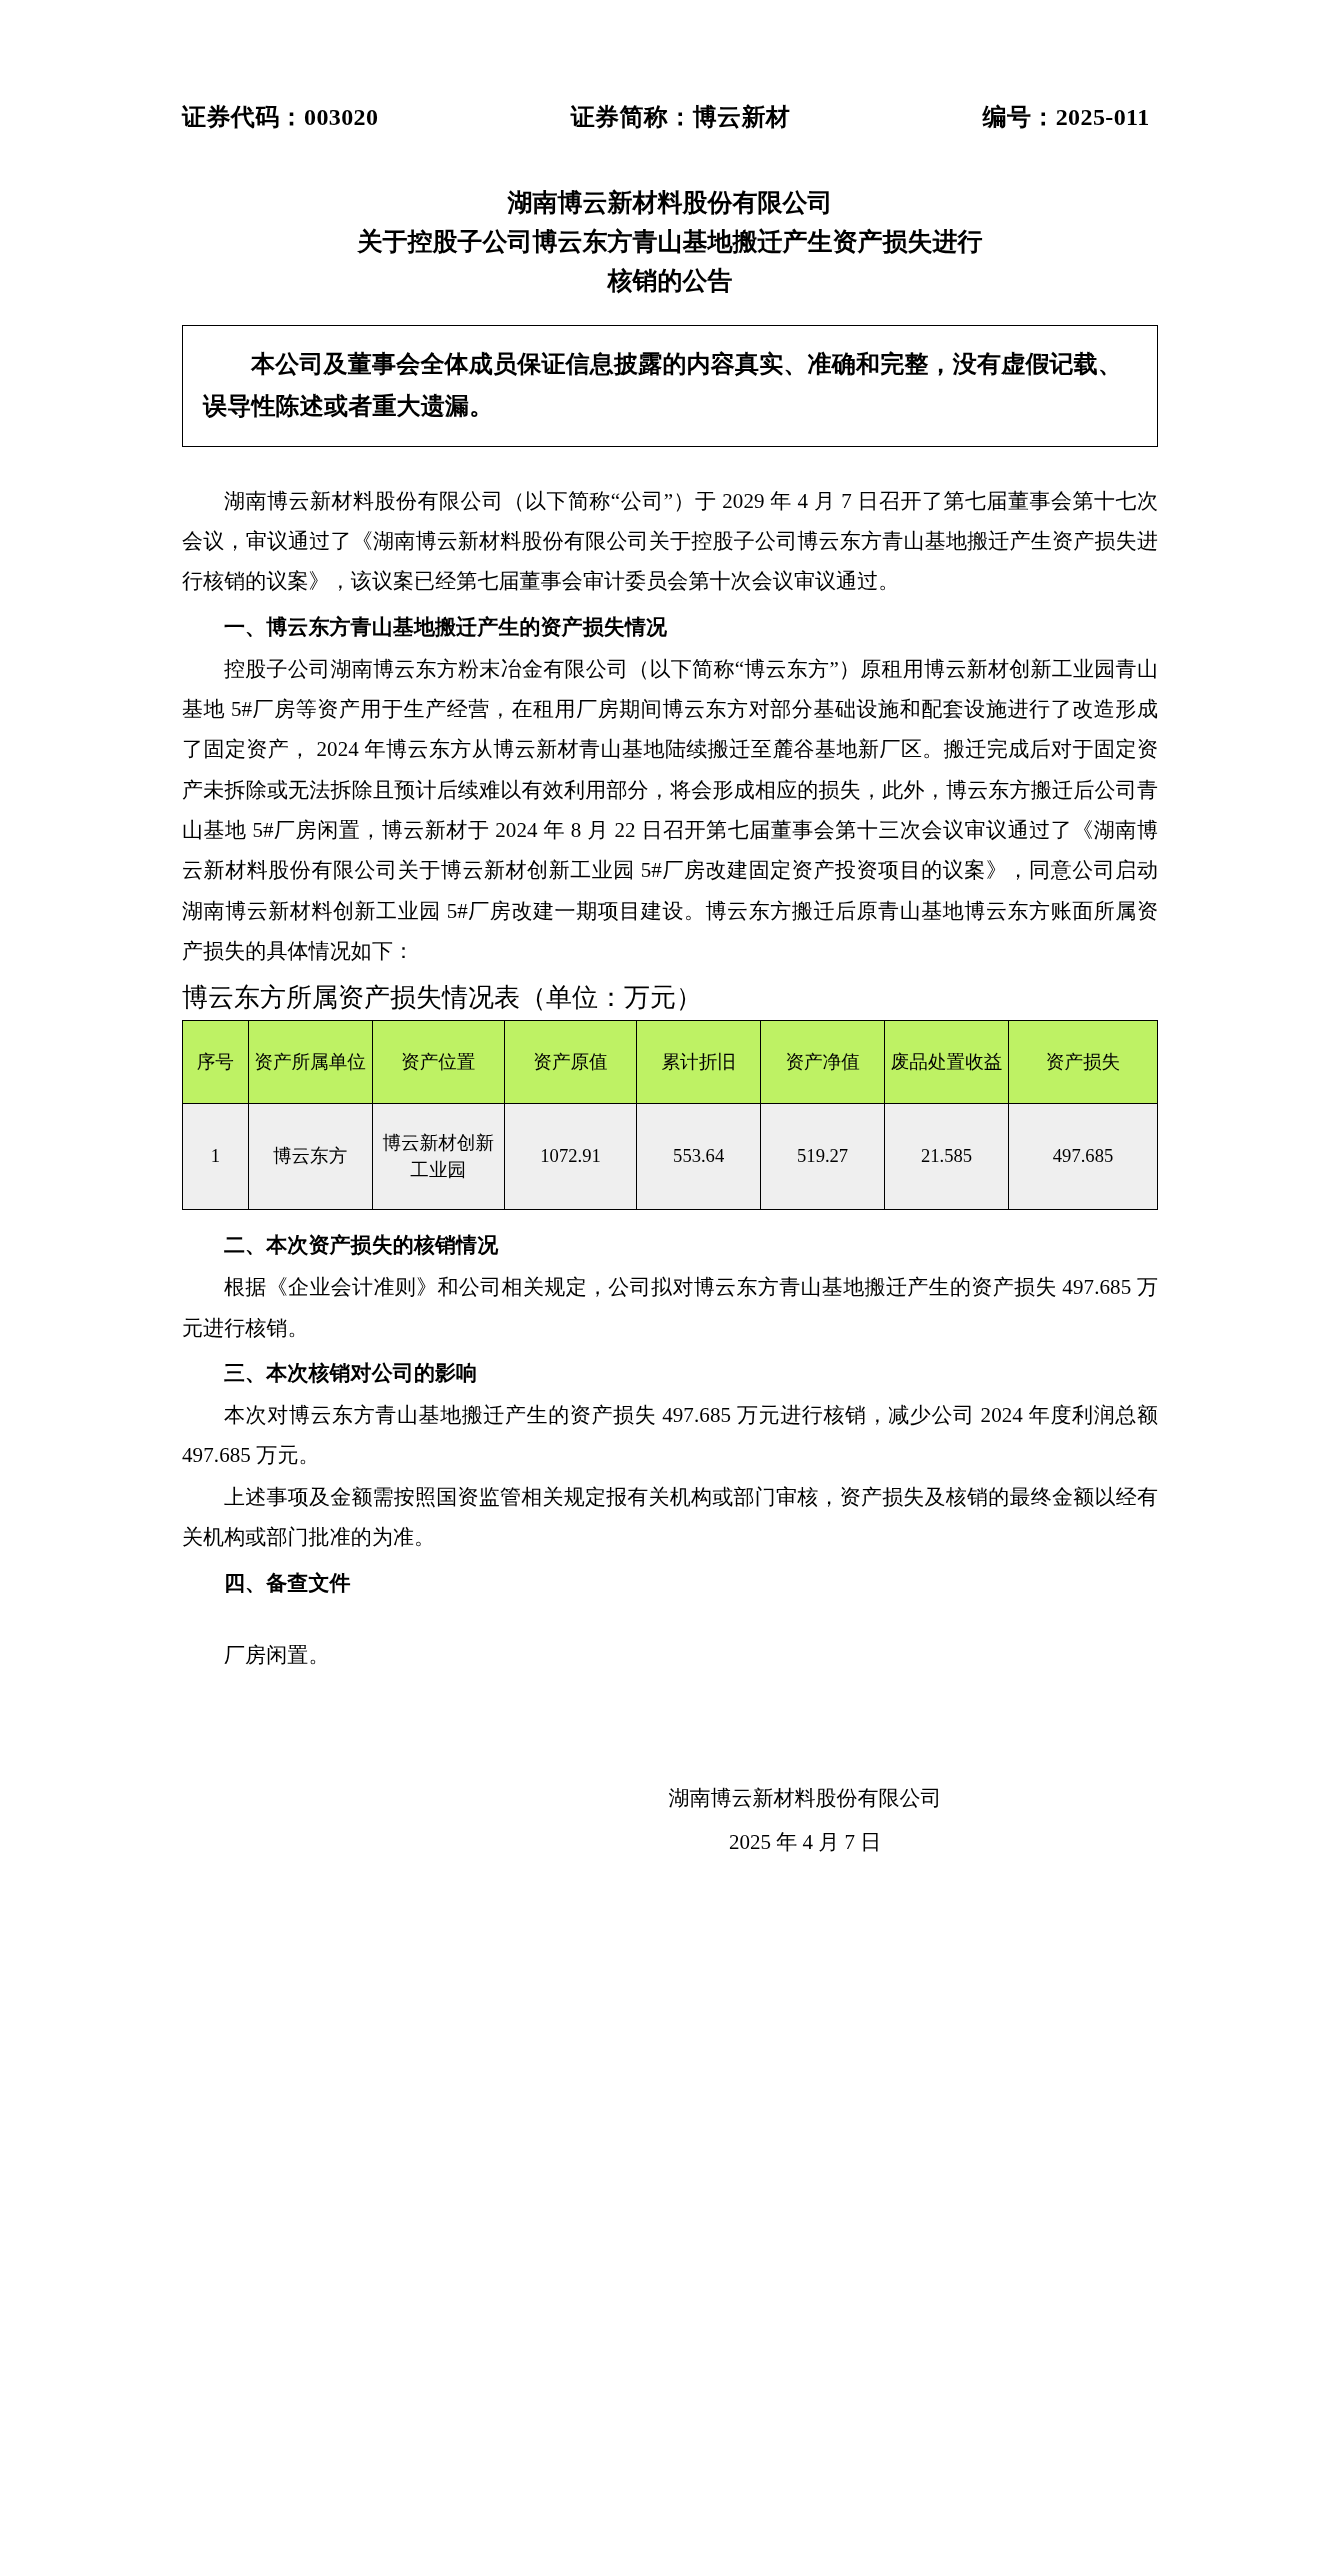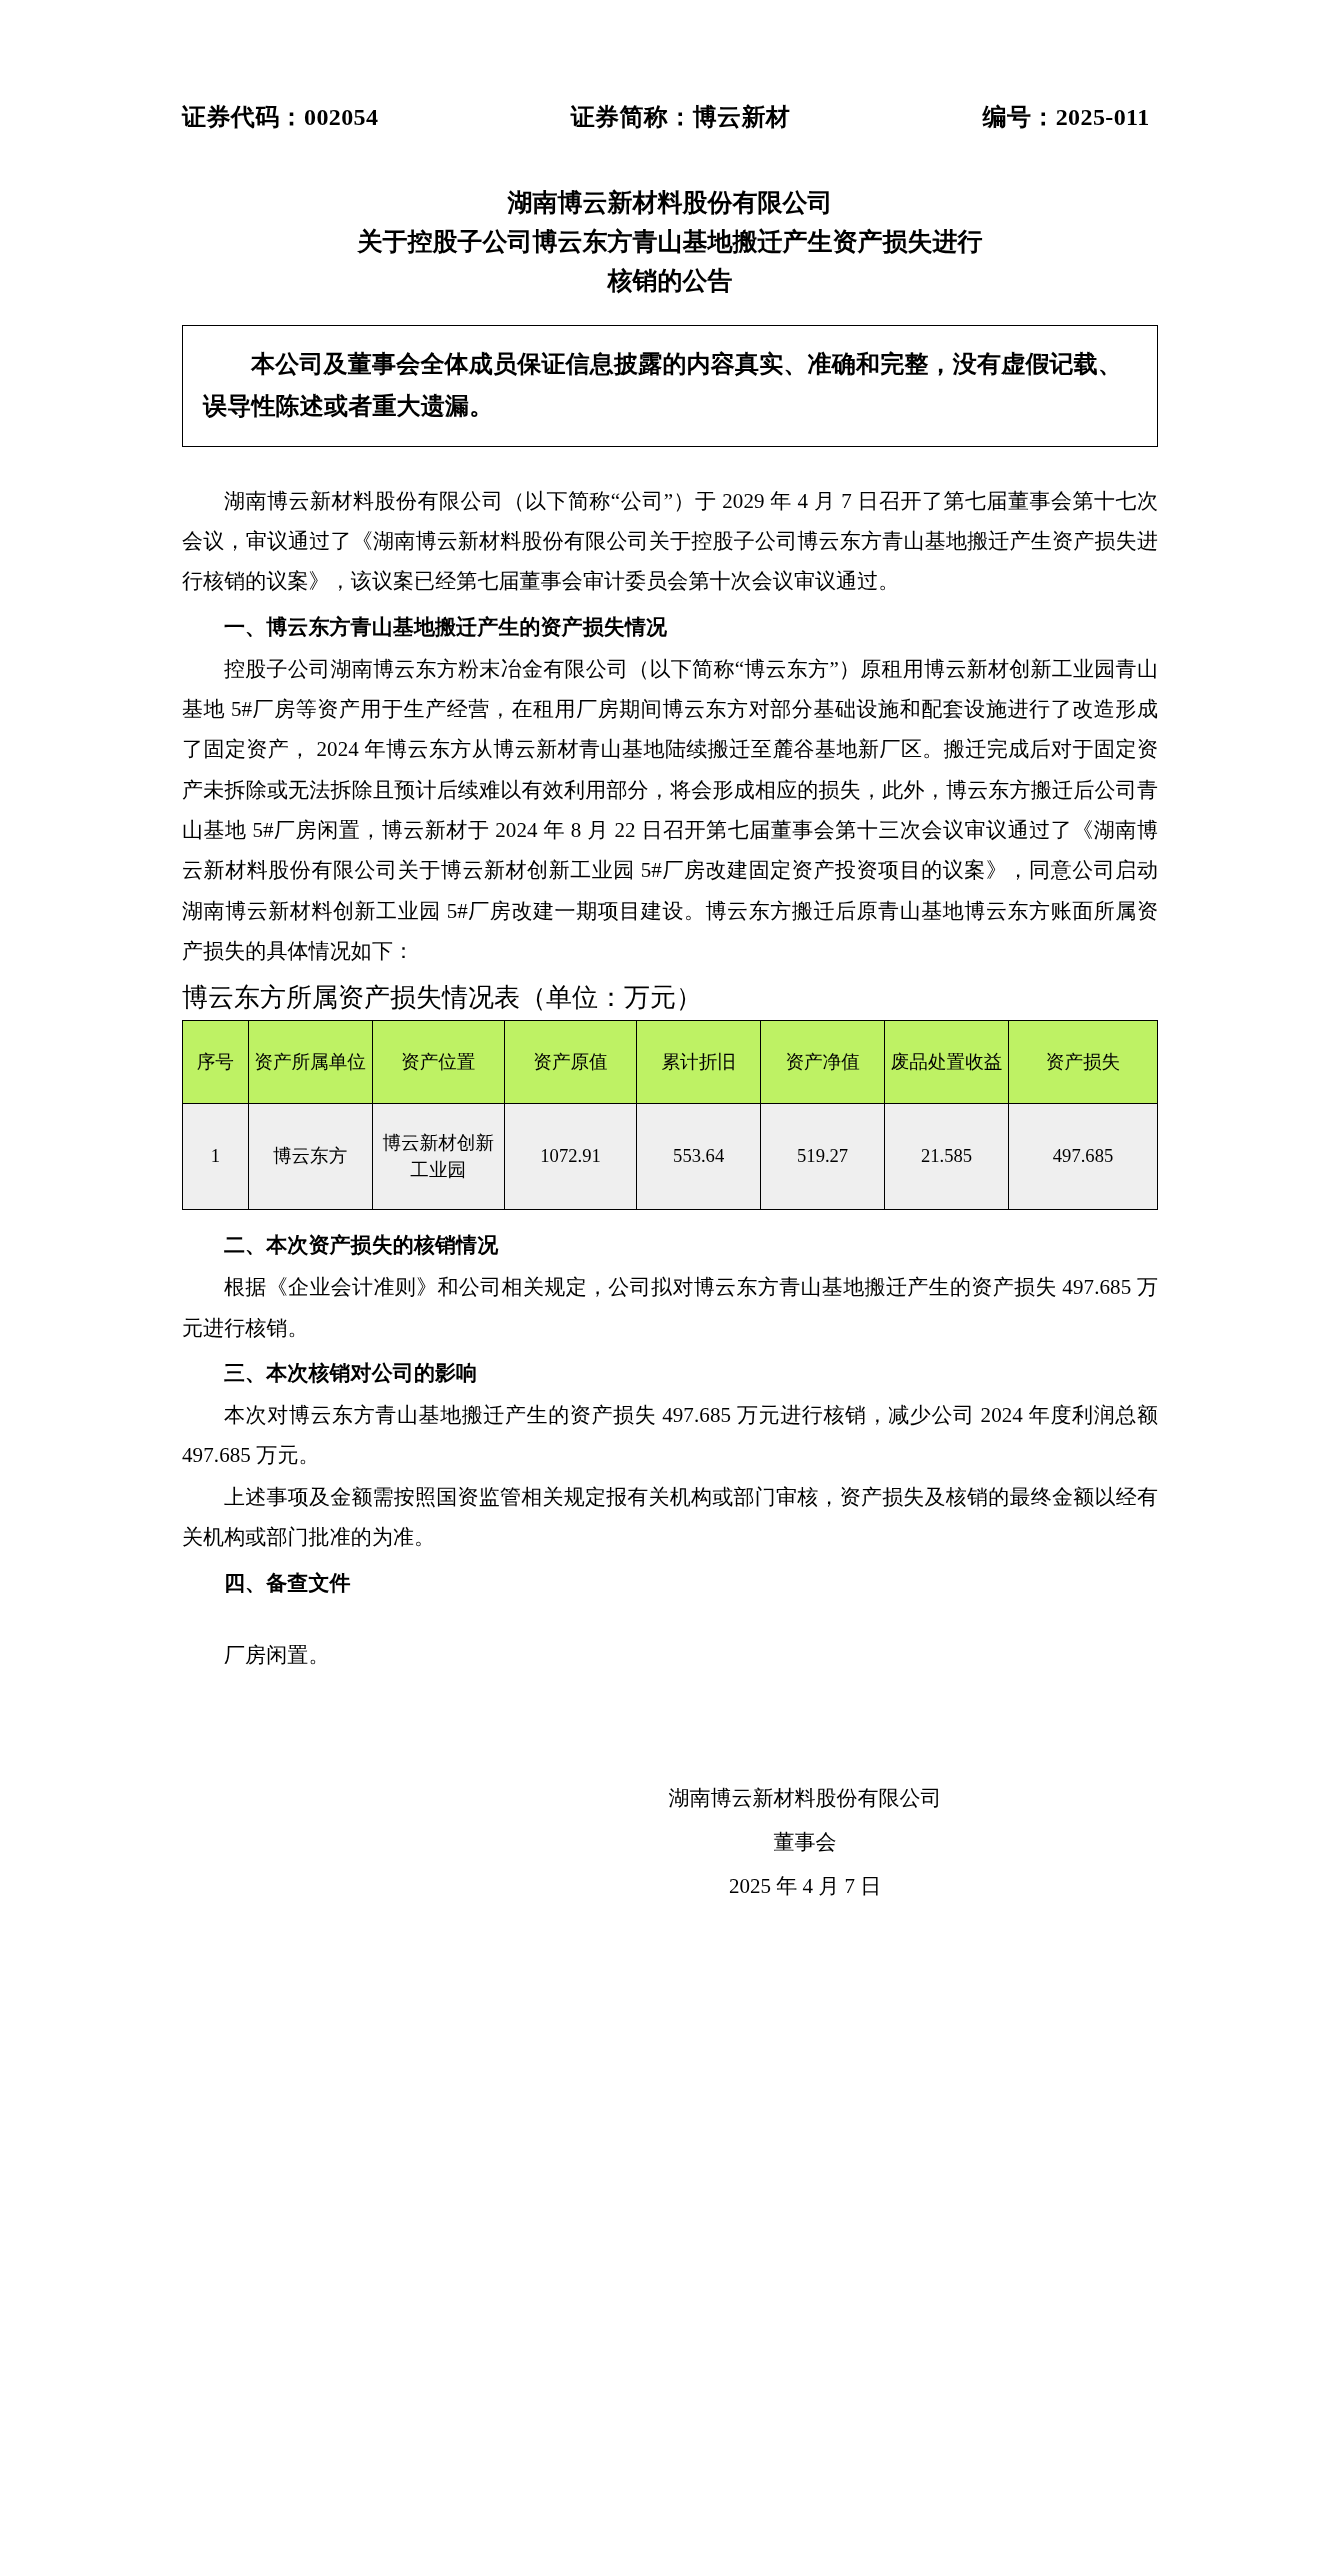--- a/index.html
+++ b/index.html
@@ -136,21 +136,21 @@
     padding-left: 270px;
   }
   .signature div { white-space: nowrap; }
 </style>
 </head>
 <body>
 
 <div class="page">
 
   <div class="doc-header">
-    <span class="hdr-item hdr-code">证券代码：002054</span>
+    <span class="hdr-item hdr-code">证券代码：003020</span>
     <span class="hdr-item hdr-name">证券简称：博云新材</span>
     <span class="hdr-item hdr-no">编号：2025-011</span>
   </div>
 
   <div class="title-block">
     <span class="title-line">湖南博云新材料股份有限公司</span>
     <span class="title-line">关于控股子公司博云东方青山基地搬迁产生资产损失进行</span>
     <span class="title-line">核销的公告</span>
   </div>
 
@@ -201,18 +201,17 @@
   <p class="para">上述事项及金额需按照国资监管相关规定报有关机构或部门审核，资产损失及核销的最终金额以经有关机构或部门批准的为准。</p>
 
   <p class="para section-heading">四、备查文件</p>
 
   <div class="spacer-line"></div>
 
   <p class="para">厂房闲置。</p>
 
   <div class="signature">
     <div>湖南博云新材料股份有限公司</div>
-    <div>董事会</div>
     <div>2025 年 4 月 7 日</div>
   </div>
 
 </div>
 
 
 </body></html>

